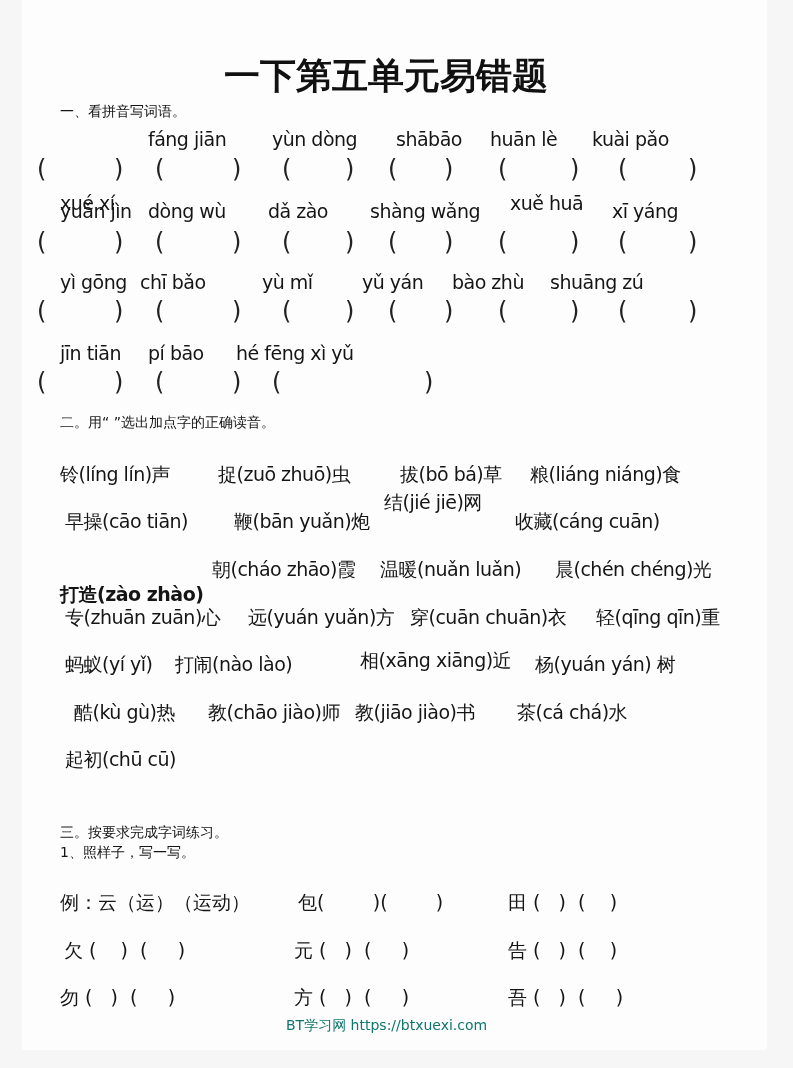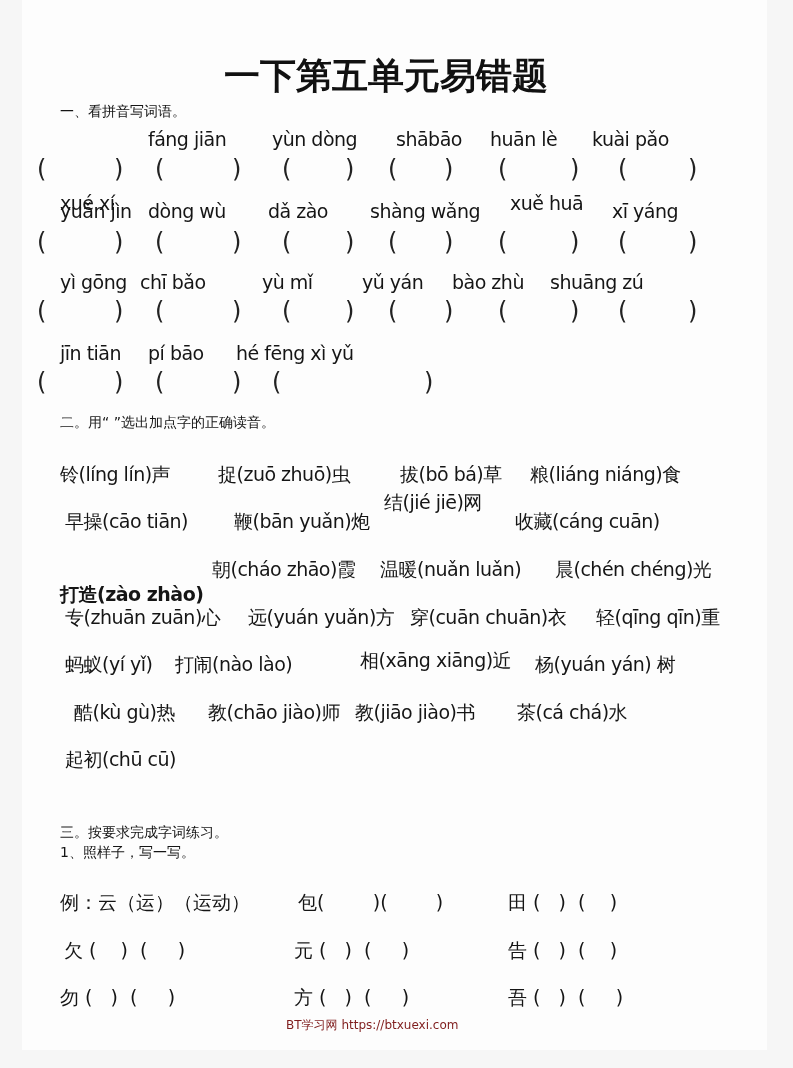--- a/index.html
+++ b/index.html
@@ -18,21 +18,21 @@
   .title {
     font-family: "DejaVu Serif", "Liberation Serif", serif;
     font-size: 36px; font-weight: bold; letter-spacing: 0px;
     left: 224px; top: 52px; color: #111;
   }
   .h { font-size: 14px; font-weight: normal; }
   .py { font-size: 19px; letter-spacing: -0.5px; }
   .paren { font-size: 24px; font-weight: normal; color: #222; }
   .q { font-size: 19px; letter-spacing: -0.5px; }
   .s3 { font-size: 19px; }
-  .foot { font-size: 12px; color: #7f1d1d; left: 286px; top: 1017px; }
+  .foot { font-size: 14px; color: #0f766e; left: 286px; top: 1017px; }
 </style>
 </head>
 <body>
 
 <div class="page"></div>
 
 <div class="abs title">一下第五单元易错题</div>
 
 <div class="abs h" style="left:60px;top:103px;">一、看拼音写词语。</div>
 

